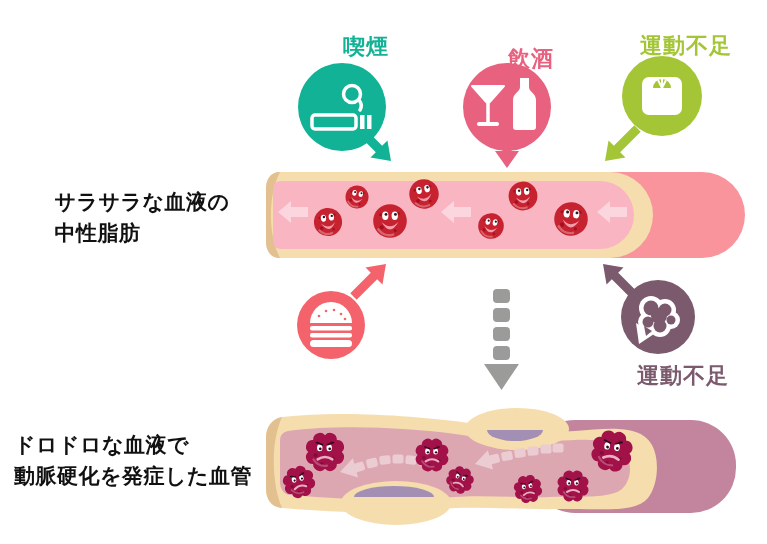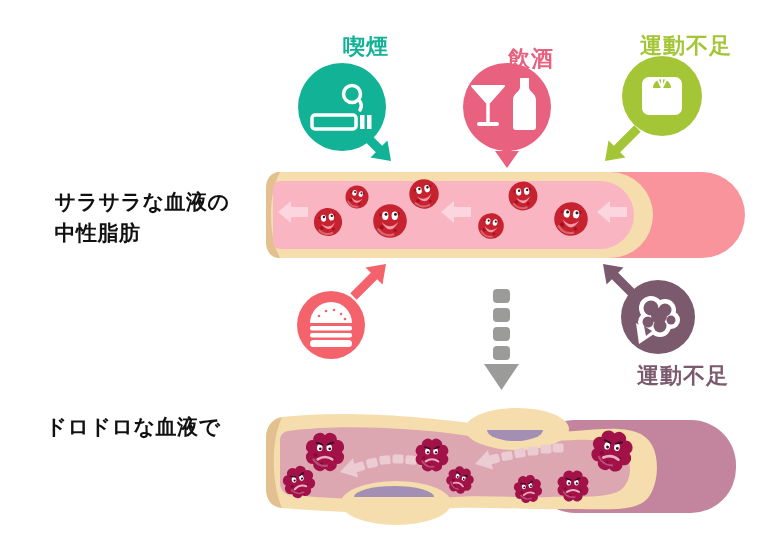--- a/index.html
+++ b/index.html
@@ -223,17 +223,18 @@
 <div class="lbl lbl-teal" style="left:342px;top:32px;">喫煙</div>
 <div class="lbl lbl-pink" style="left:507px;top:44px;">飲酒</div>
 <div class="lbl lbl-green" style="left:662px;top:31px;">運動不足</div>
 <div class="lbl lbl-purple" style="left:659px;top:361px;">運動不足</div>
 
 <div class="caption" style="left:142px;top:187px;">
   <div>サラサラな血液の</div>
   <div>中性脂肪</div>
 </div>
 
-<div class="caption" style="left:133px;top:412px;">
+<div class="caption" style="left:133px;top:430px;">
   <div>ドロドロな血液で</div>
+  <div>動脈硬化を発症した血管</div>
 </div>
 
 </div>
 
 </body></html>

